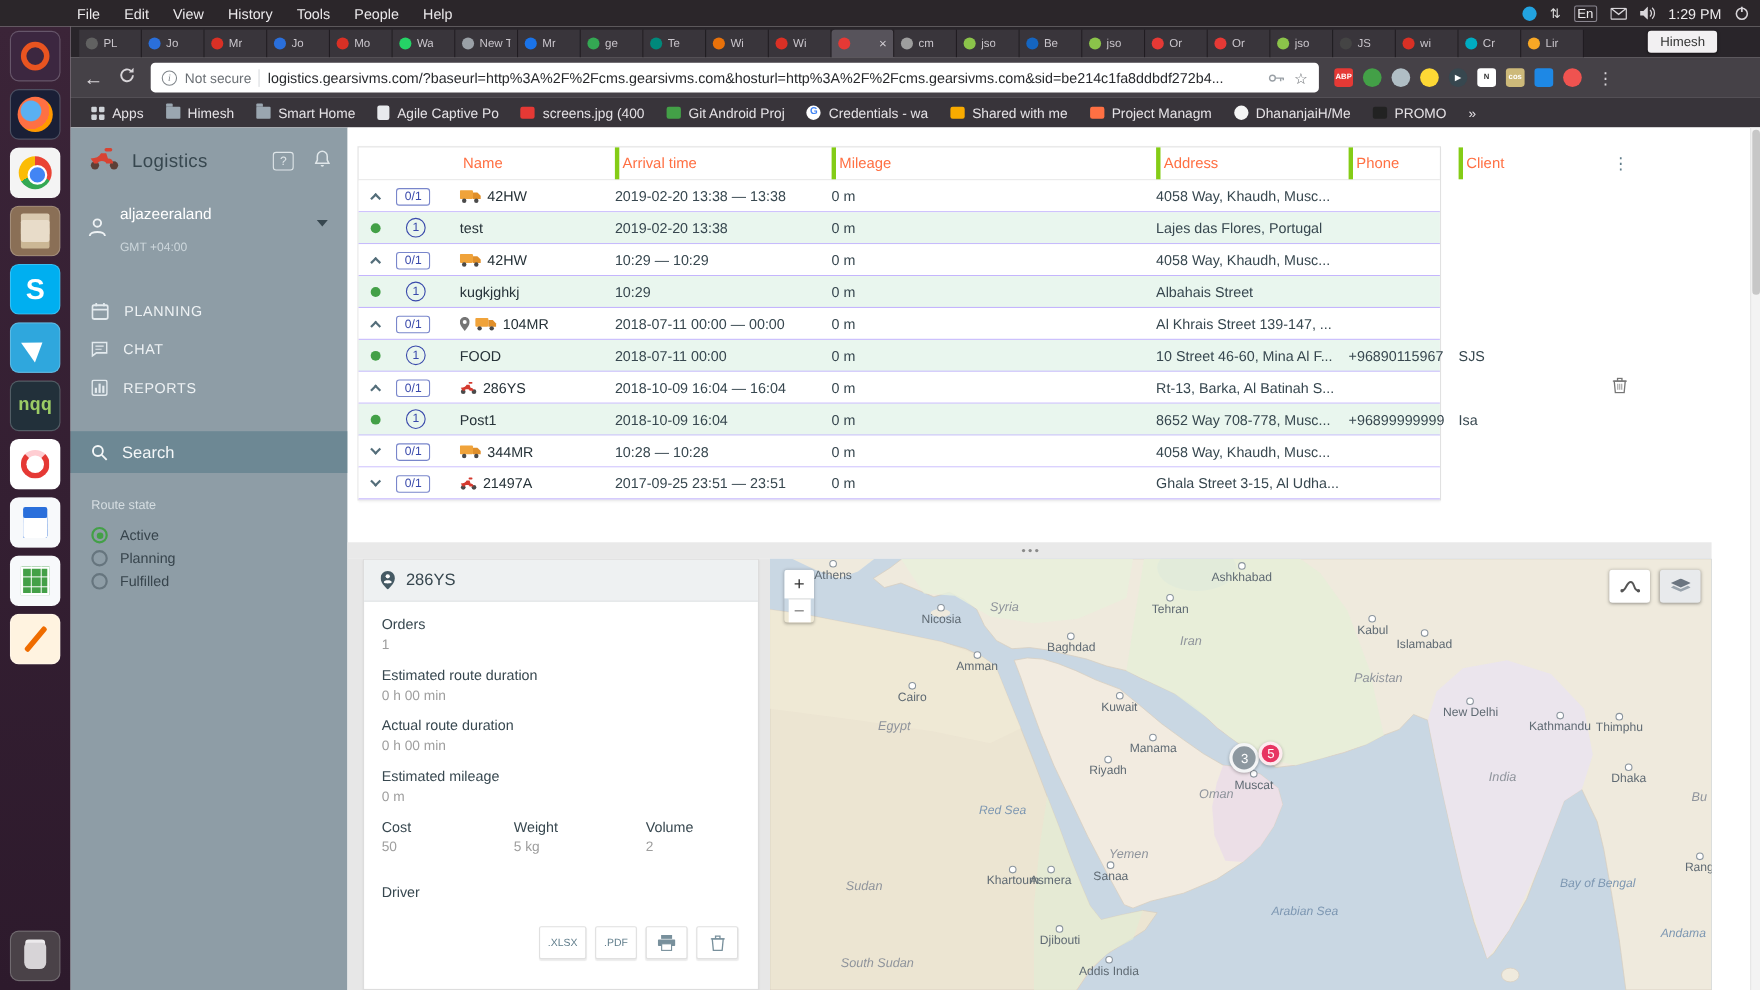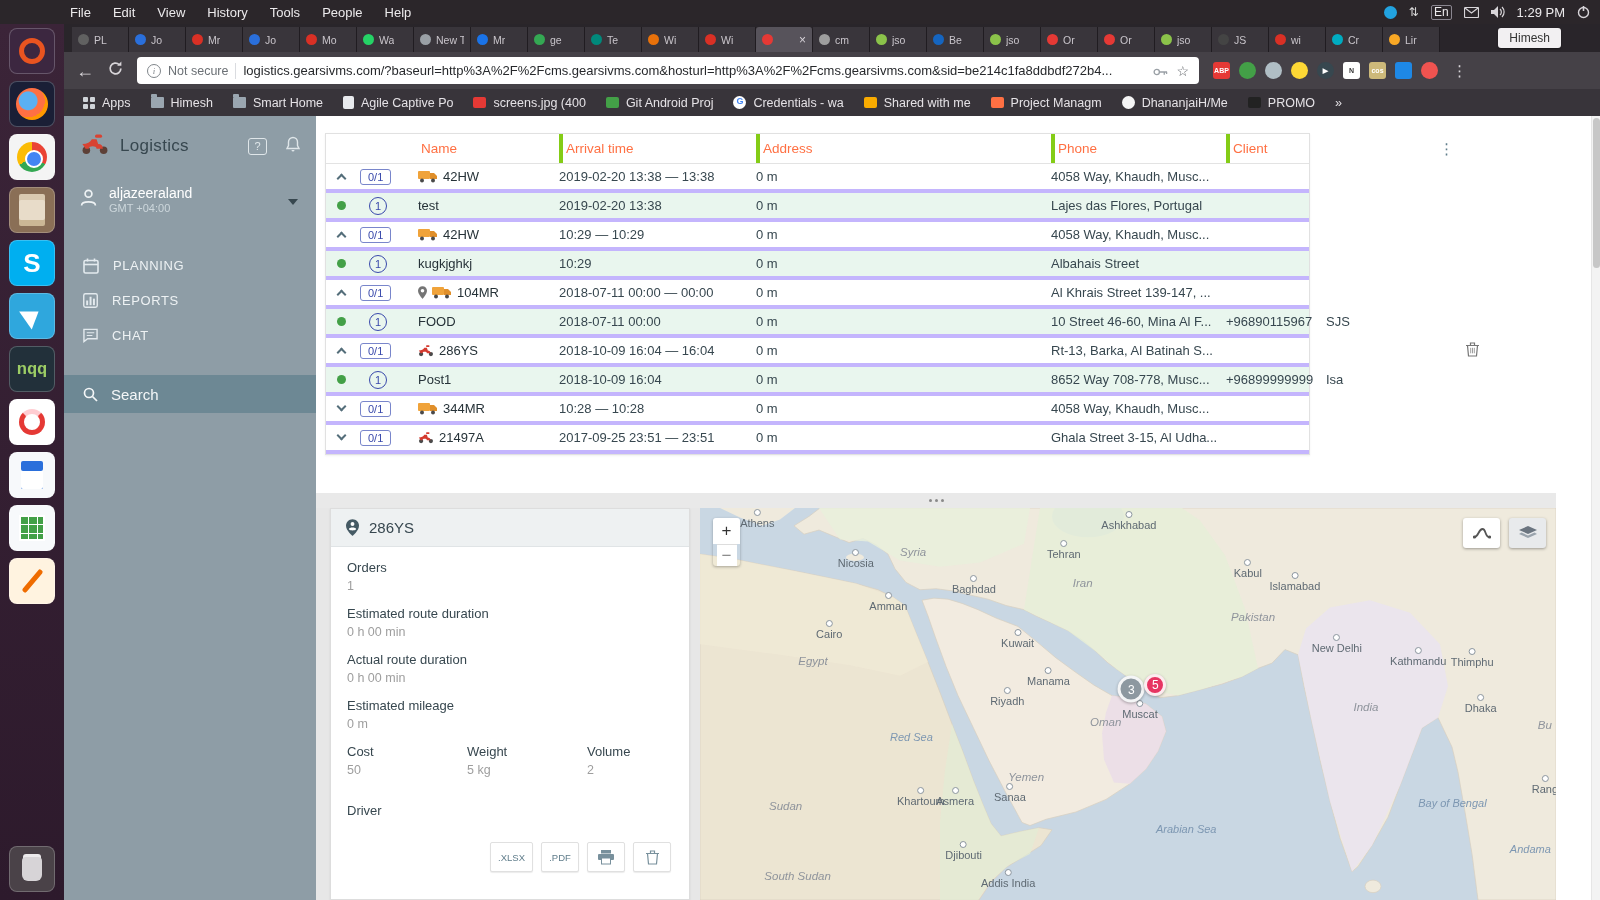--- a/index.html
+++ b/index.html
@@ -90,21 +90,21 @@
   .content{position:absolute;left:0;top:92px;width:1536px;height:784px;background:#fff}
 
   .sidebar{position:absolute;left:0;top:0;width:252px;height:100%;background:#8e9da6;color:#eef2f4}
   .brand{display:flex;align-items:center;gap:10px;padding:17px 16px 10px}
   .brand-name{font-size:17px;color:#37474f;letter-spacing:.3px;flex:1}
   .help-box{width:19px;height:17px;border:1.6px solid #dfe6e9;border-radius:3px;color:#dfe6e9;font-size:11px;display:flex;align-items:center;justify-content:center;margin-right:9px}
   .bell{color:#dfe6e9}
   .user{display:flex;align-items:center;gap:12px;padding:16px 16px;position:relative}
   .user-icon{color:#eef2f4}
   .user-name{font-size:14px;color:#fff}
-  .user-tz{font-size:11px;color:#cdd7dc;margin-top:1px}
+  .user-tz{font-size:11px;color:#cdd7dc;margin-top:17px}
   .caret{position:absolute;right:18px;top:30px;width:0;height:0;border-left:5px solid transparent;border-right:5px solid transparent;border-top:6px solid #37474f}
   .nav{margin-top:18px}
   .nav-item{display:flex;align-items:center;gap:14px;height:35px;padding-left:19px;font-size:13px;letter-spacing:.6px;color:#eef2f4}
   .nav-item svg{color:#e3eaee}
   .nav-item.active{color:#2f3a41}
   .nav-item.active svg{color:#2f3a41}
   .searchband{margin-top:22px;height:38px;background:#6d8894;display:flex;align-items:center;gap:13px;padding-left:19px;font-size:15px;color:#f4f7f8}
   .route-state{padding:24px 0 0 19px}
   .rs-label{font-size:11.5px;color:#d5dde1;margin-bottom:10px}
   .radio-row{display:flex;align-items:center;gap:11px;height:21px;font-size:13px;color:#37444c}
@@ -112,21 +112,21 @@
   .radio.sel{border-color:#43a047}
   .radio.sel::after{content:"";position:absolute;left:2.5px;top:2.5px;width:6px;height:6px;border-radius:50%;background:#43a047}
 
   .main{position:absolute;left:252px;top:0;right:0;bottom:0;background:#fff}
   .table-card{position:absolute;left:9px;top:17px;width:985px;background:#fff;border:1px solid #e1e1e1;box-shadow:0 1px 2px rgba(0,0,0,.06)}
   .thead,.trow{display:grid;grid-template-columns:30px 62px 141px 197px 295px 175px 100px 140px 1fr;align-items:center;font-size:13px;color:#37474f}
   .thead{height:30px;color:#ff7043;border-bottom:1px solid #e3e3e3;font-size:13.5px}
   .th{display:flex;align-items:center;height:100%;padding-left:3px}
   .th.sep{border-left:4px solid #84cc16}
   .kebab{justify-self:end;padding-right:12px;color:#607d8b;font-size:15px}
-  .trow{height:29px;border-bottom:4px solid #c4b5fd;background:#fff}
+  .trow{height:29px;border-bottom:1px solid #c4b5fd;background:#fff}
   .trow.child{background:#e9f6ee}
   .c-exp{display:flex;justify-content:center}
   .chev{width:7px;height:7px;border-left:2px solid #546e7a;border-bottom:2px solid #546e7a;display:none}
   .trow.up .chev-up{display:inline-block;transform:rotate(135deg);margin-top:4px}
   .trow.down .chev-down{display:inline-block;transform:rotate(-45deg);margin-bottom:4px}
   .gdot{display:none;width:9px;height:9px;border-radius:50%;background:#43a047}
   .trow.child .gdot{display:inline-block}
   .pill{display:none;border:1px solid #7986cb;color:#3949ab;font-size:11px;padding:1px 7px;border-radius:3px;margin-left:4px}
   .trow.parent .pill{display:inline-block}
   .circ{display:none;width:18px;height:18px;border:1.5px solid #3949ab;border-radius:50%;color:#3949ab;font-size:11px;align-items:center;justify-content:center;margin-left:13px}
@@ -547,53 +547,69 @@
         <div class="nav">
           <div class="nav-item">
             <svg width="16" height="16" viewBox="0 0 16 16">
                 <rect x="1" y="2.5" width="14" height="12.5" rx="1.5" fill="none" stroke="currentColor" stroke-width="1.6"></rect>
                 <path d="M1 6.5h14" stroke="currentColor" stroke-width="1.6"></path>
                 <path d="M4.5 0.5v3M11.5 0.5v3" stroke="currentColor" stroke-width="1.6"></path>
               </svg>
             <span>PLANNING</span>
           </div>
           <div class="nav-item">
+            <svg width="15" height="15" viewBox="0 0 16 15">
+                <path d="M1 1h14v10H5l-4 3z" fill="none" stroke="currentColor" stroke-width="1.5"></path>
+                <path d="M4 4.5h8M4 7.5h6" stroke="currentColor" stroke-width="1.2"></path>
+              </svg>
+            <span>CHAT</span>
+          </div>
+          <div class="nav-item">
             <svg width="15" height="15" viewBox="0 0 16 16">
                 <rect x="0.8" y="0.8" width="14.4" height="14.4" rx="1.8" fill="none" stroke="currentColor" stroke-width="1.5"></rect>
                 <rect x="3.4" y="8" width="2.1" height="5" fill="currentColor"></rect>
                 <rect x="7" y="4" width="2.1" height="9" fill="currentColor"></rect>
                 <rect x="10.6" y="6" width="2.1" height="7" fill="currentColor"></rect>
               </svg>
             <span>REPORTS</span>
           </div>
-          <div class="nav-item">
-            <svg width="15" height="15" viewBox="0 0 16 15">
-                <path d="M1 1h14v10H5l-4 3z" fill="none" stroke="currentColor" stroke-width="1.5"></path>
-                <path d="M4 4.5h8M4 7.5h6" stroke="currentColor" stroke-width="1.2"></path>
-              </svg>
-            <span>CHAT</span>
-          </div>
         </div>
         <div class="searchband">
           <svg width="15" height="15" viewBox="0 0 15 15">
               <circle cx="6" cy="6" r="4.5" fill="none" stroke="currentColor" stroke-width="1.7"></circle>
               <path d="M9.5 9.5L14 14" stroke="currentColor" stroke-width="1.7"></path>
             </svg>
           <span>Search</span>
         </div>
+        <div class="route-state">
+          <div class="rs-label">Route state</div>
+          <div class="radio-row">
+            <span class="radio sel"></span>
+            <span>Active</span>
+          </div>
+          <div class="radio-row">
+            <span class="radio"></span>
+            <span>Planning</span>
+          </div>
+          <div class="radio-row">
+            <span class="radio"></span>
+            <span>Fulfilled</span>
+          </div>
+        </div>
       </div>
 
       <div class="main">
 
         <div class="table-card">
           <div class="thead">
             <span class="th"></span>
               <span class="th"></span>
             <span class="th">Name</span>
             <span class="th sep">Arrival time</span>
+            <span class="th sep">Mileage</span>
             <span class="th sep">Address</span>
             <span class="th sep">Phone</span>
             <span class="th sep">Client</span>
             <span class="kebab">⋮</span>
           </div>
 
             <div class="trow parent up truck ">
               <span class="c-exp">
                 <span class="chev chev-up"></span>
 

